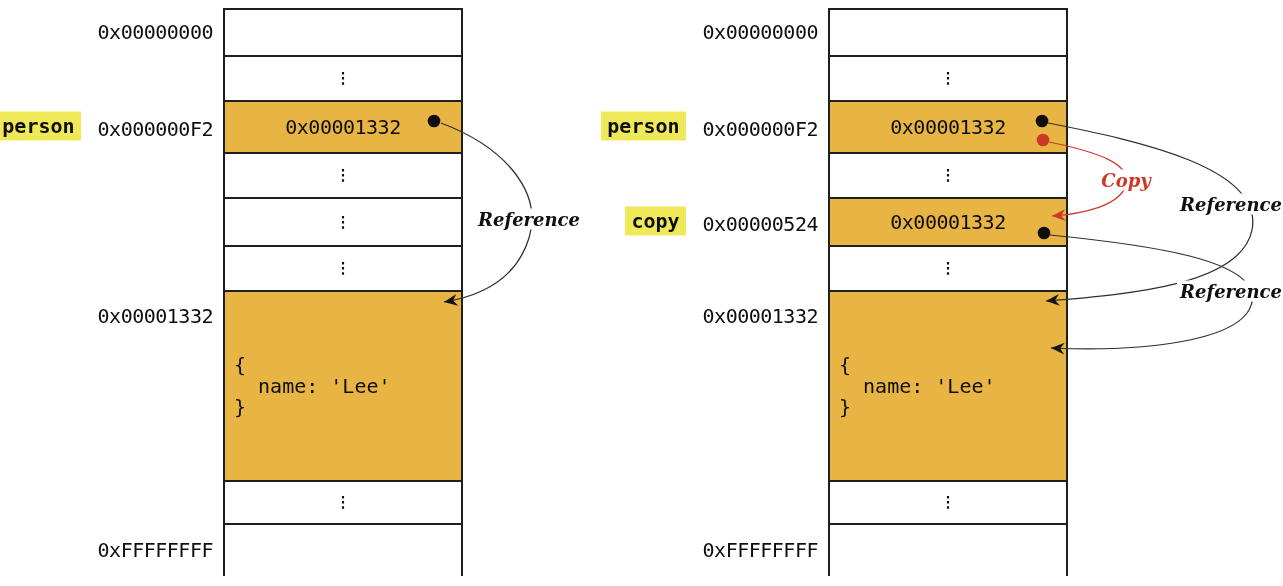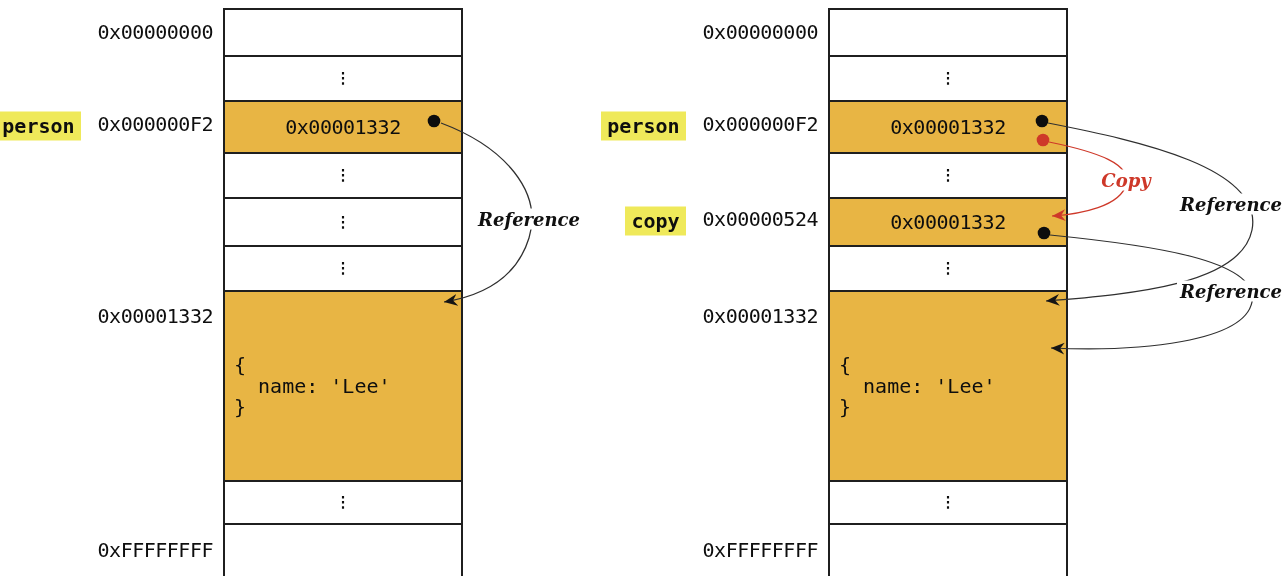--- a/index.html
+++ b/index.html
@@ -19,21 +19,21 @@
     position:relative; background:#fff;
   }
   .row:last-child { border-bottom:none; }
   .row.filled { background:var(--orange); }
   .cell-value { font-size:20px; letter-spacing:-0.5px; }
   .dots-glyph { font-size:15px; font-weight:bold; line-height:1; }
   .row.object { justify-content:flex-start; }
   .obj-lines { padding-left:9px; font-size:20px; line-height:21px; white-space:pre; }
   .label-row {
     position:absolute; width:213px; display:flex; justify-content:flex-end;
-    align-items:flex-start; gap:17px; transform:translateY(-50%);
+    align-items:flex-end; gap:17px; transform:translateY(-50%);
   }
   .addr { font-size:20px; letter-spacing:-0.5px; white-space:nowrap; }
   .var-label {
     background:var(--highlight); font-weight:bold; font-size:20px;
     padding:3px 6px; line-height:1.15;
   }
   #overlay { position:absolute; left:0; top:0; width:1283px; height:586px; }
   .arrow-label {
     position:absolute; transform:translate(-50%,-50%);
     font-family:"DejaVu Serif", serif; font-weight:bold; font-style:italic;

